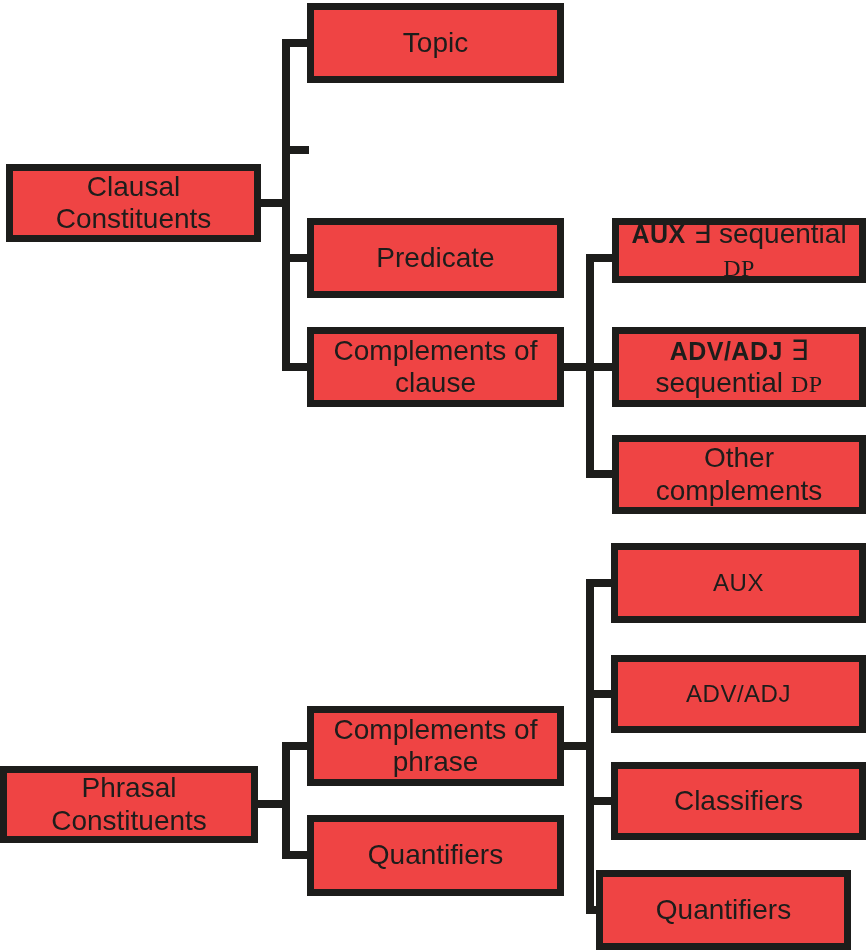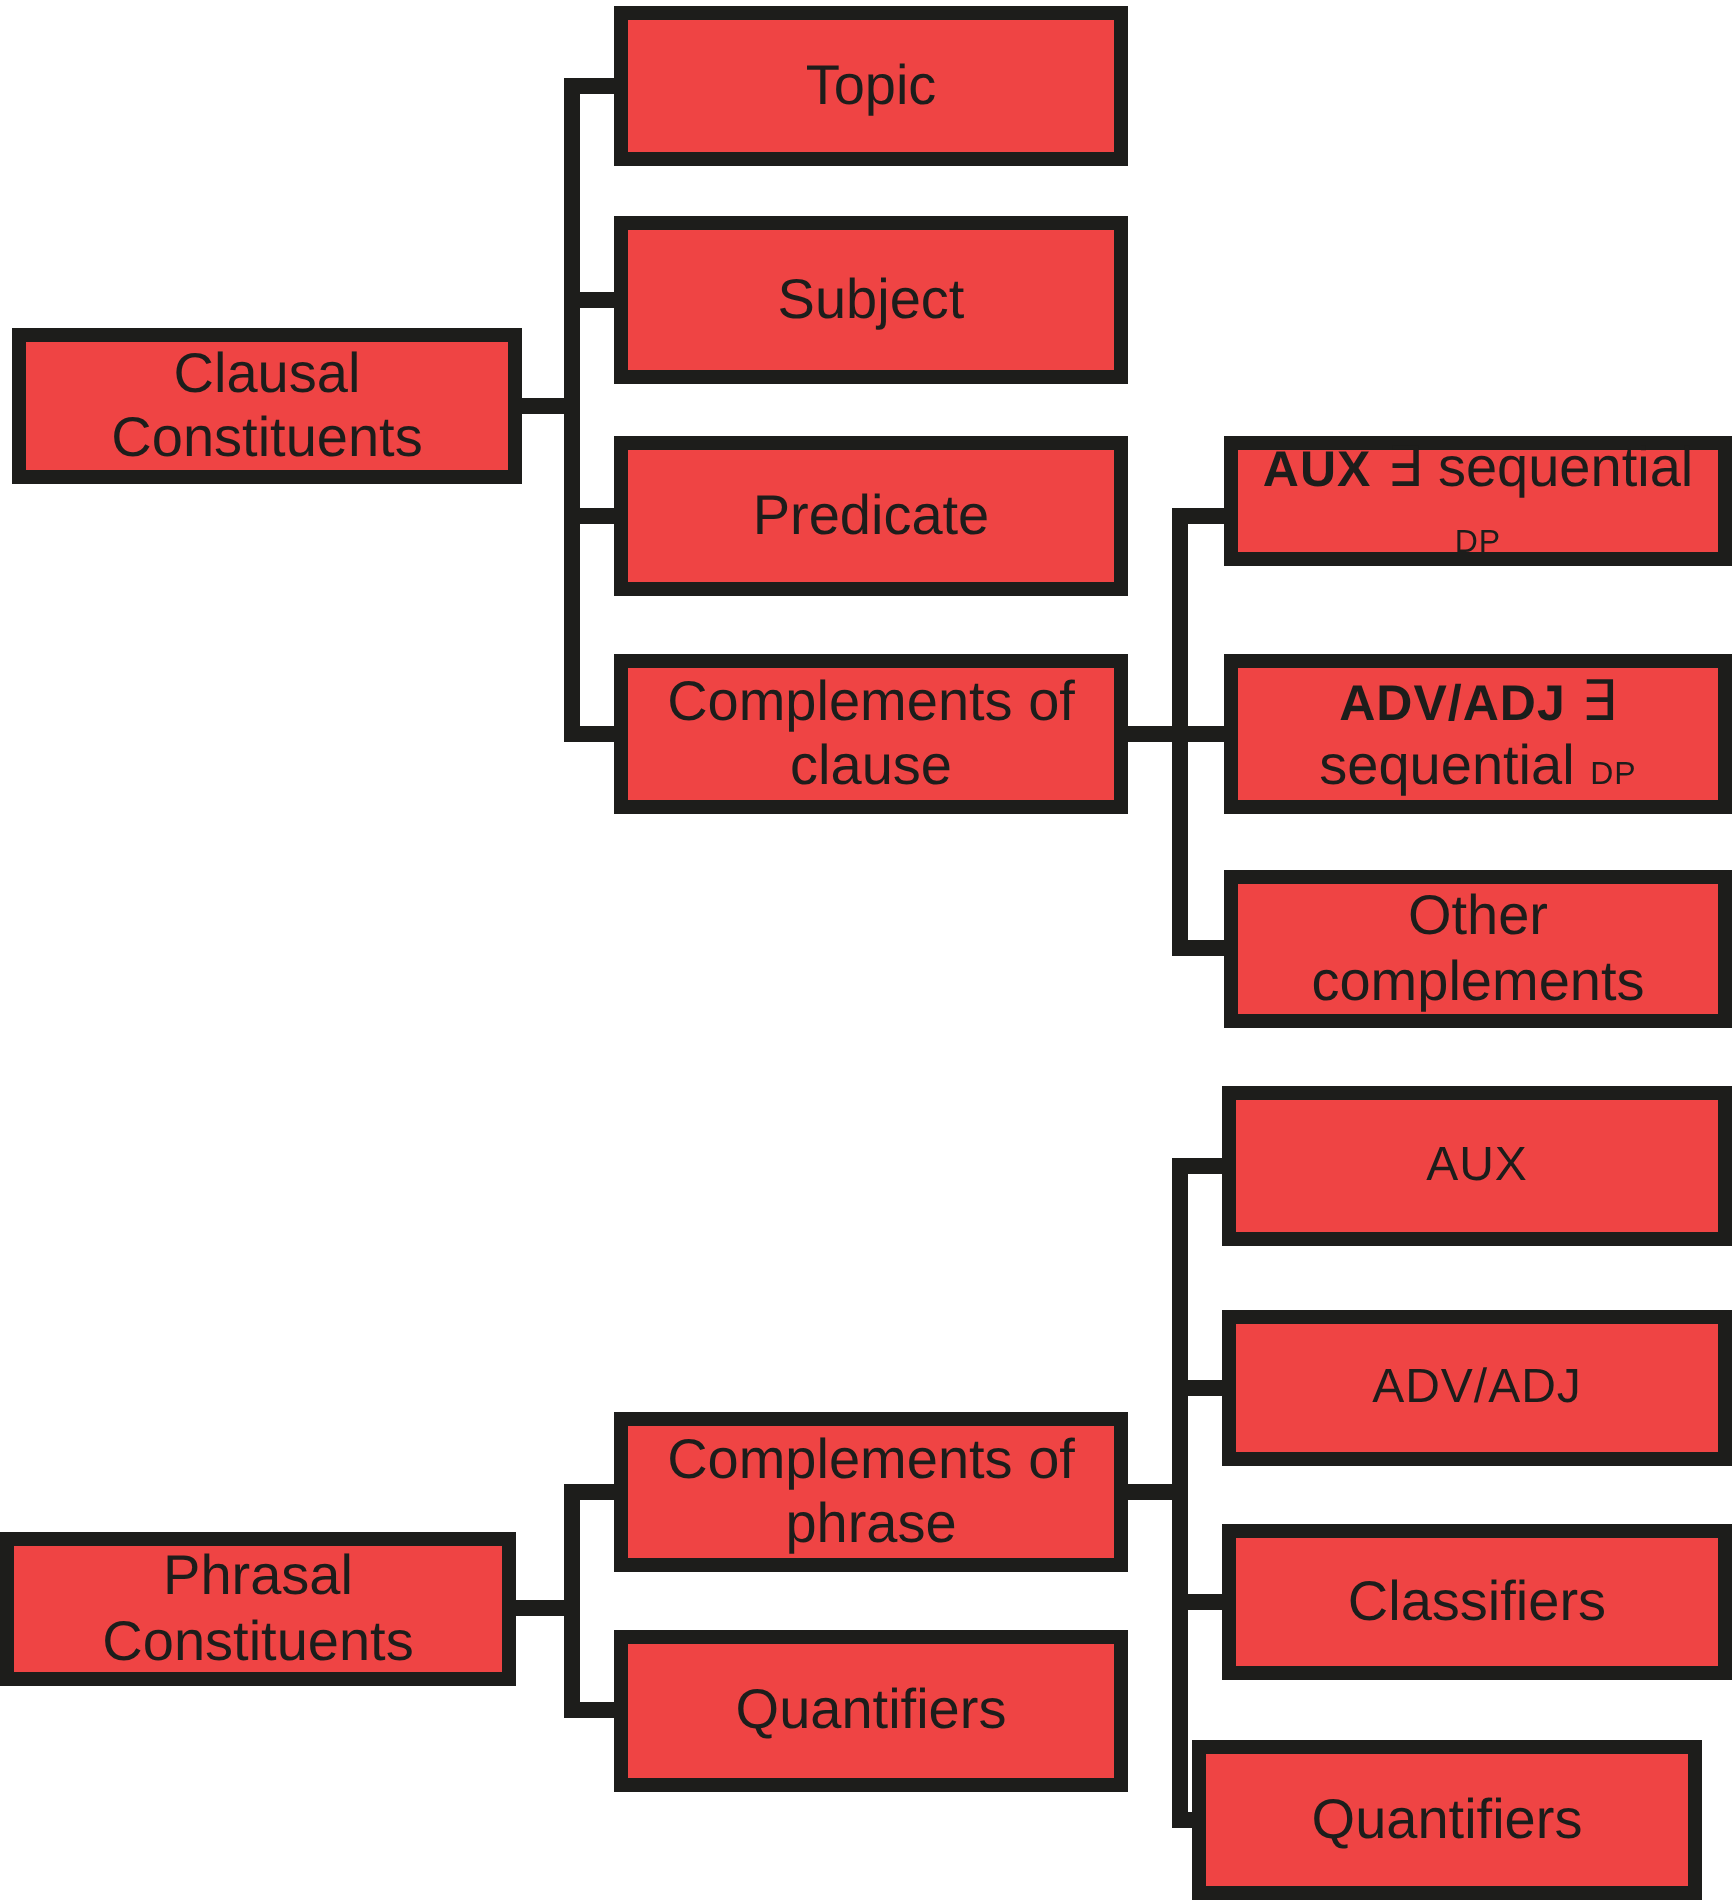--- a/index.html
+++ b/index.html
@@ -32,21 +32,21 @@
   }
   .line {
     position: absolute;
     background: #1d1d1b;
     z-index: 1;
   }
   .lbl { white-space: normal; }
   .head { font-weight: 700; font-size: 25px; letter-spacing: 0.5px; }
   .op   { font-size: 28px; }
   .mid  { font-size: 28px; }
-  .tail { font-size: 16px; letter-spacing: 0.5px; }
+  .tail { font-size: 24px; letter-spacing: 0.5px; font-family: Liberation Serif, serif; }
   .caps { font-size: 24px; letter-spacing: 0.5px; }
 
   
   .b-clausal      { left: 6px;   top: 164px; width: 255px; height: 78px; }
   .b-topic        { left: 307px; top: 3px;   width: 257px; height: 80px; }
   .b-subject      { left: 307px; top: 108px; width: 257px; height: 84px; }
   .b-predicate    { left: 307px; top: 218px; width: 257px; height: 80px; }
   .b-compclause   { left: 307px; top: 327px; width: 257px; height: 80px; }
   .b-auxseq       { left: 612px; top: 218px; width: 254px; height: 65px; }
   .b-advseq       { left: 612px; top: 327px; width: 254px; height: 80px; }
@@ -96,23 +96,20 @@
 
   <div class="box b-clausal">
     <span>Clausal
 Constituents</span>
   </div>
 
   <div class="box b-topic">
     <span>Topic</span>
   </div>
 
-  <div class="box b-subject">
-    <span>Subject</span>
-  </div>
 
   <div class="box b-predicate">
     <span>Predicate</span>
   </div>
 
   <div class="box b-compclause">
     <span>Complements of
 clause</span>
   </div>
 

